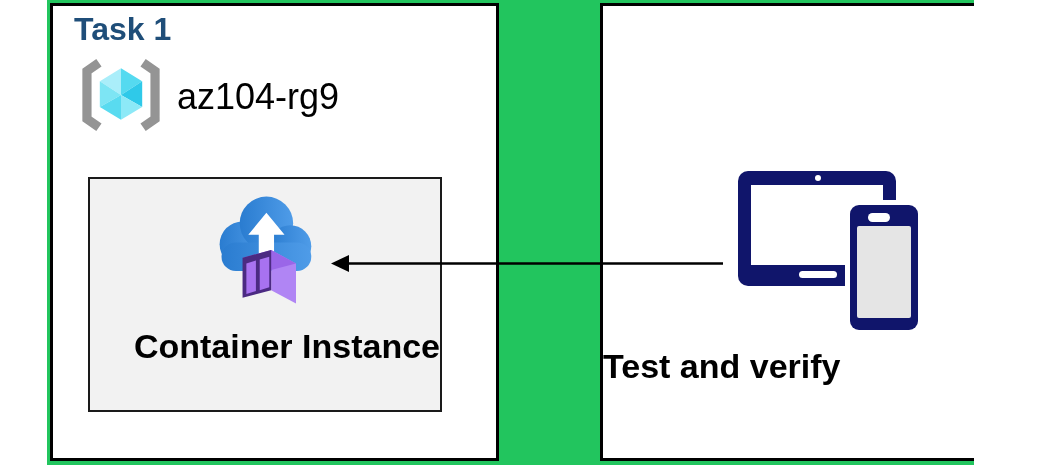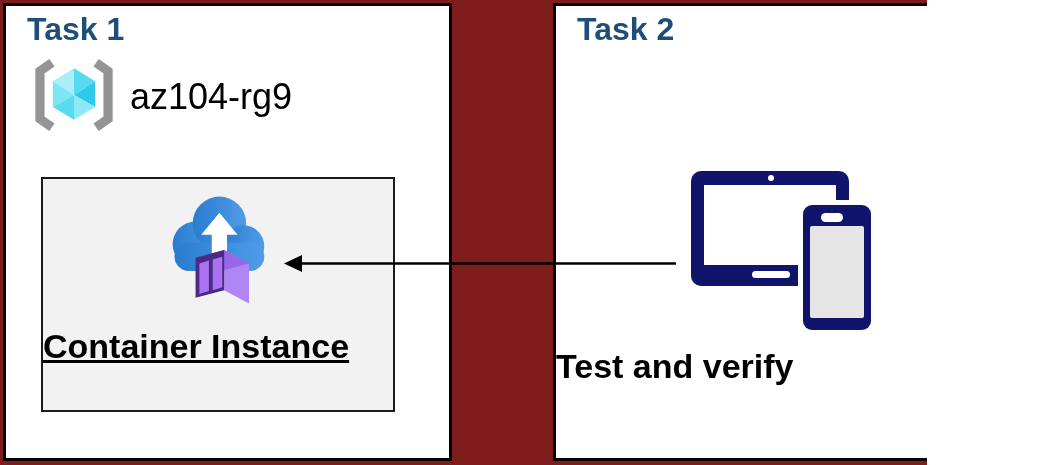--- a/index.html
+++ b/index.html
@@ -1,21 +1,22 @@
 <!DOCTYPE html>
 <html><head>
 <meta charset="utf-8">
 <style>
   html,body{margin:0;padding:0;background:#ffffff;}
   .page{
     position:relative;
     width:927px;height:465px;
-    background:#7f1d1d;
+    background:#22c55e;
     font-family:"Liberation Sans", sans-serif;
     overflow:hidden;
+    margin-left:47px;
   }
   .task-box{
     position:absolute;
     top:3px;
     height:452px;
     background:#ffffff;
     border:3px solid #000000;
   }
   .task1-box{left:3px;width:443px;}
   .task2-box{left:553px;width:487px;}
@@ -40,25 +41,24 @@
     left:35px;top:171px;
     width:350px;height:231px;
     background:#f2f2f2;
     border:2.5px solid #1a1a1a;
   }
   .aci-icon{position:absolute;left:122px;top:8px;}
   .inner-label{
     position:absolute;
     left:0;top:148px;
     width:100%;
-    text-align:left;
+    text-align:right;
     font-size:34px;
     font-weight:700;
     color:#000000;
-    text-decoration:underline;
   }
   .devices-icon{position:absolute;left:127px;top:157px;}
   .task2-caption{
     position:absolute;
     left:0;top:341px;
     width:100%;
     text-align:left;
     font-size:34px;
     font-weight:700;
     color:#000000;
@@ -122,21 +122,20 @@
           <polygon points="36,78 46,75 46,107 36,110" fill="#a872f0"></polygon>
           <polygon points="50,74 60,71 60,103 50,106" fill="#a872f0"></polygon>
         </g>
       </svg>
 
       <div class="inner-label">Container Instance</div>
     </div>
   </div>
 
   <div class="task-box task2-box">
-    <div class="task-title">Task 2</div>
 
     <svg class="devices-icon" width="200" height="175" viewBox="0 0 200 175">
 
       <g>
         <rect x="8" y="8" width="158" height="115" rx="10" fill="#10156b"></rect>
         <rect x="21" y="22" width="132" height="80" fill="#ffffff"></rect>
         <circle cx="88" cy="15" r="3" fill="#ffffff"></circle>
         <rect x="69" y="108" width="38" height="7" rx="3.5" fill="#ffffff"></rect>
       </g>
 

